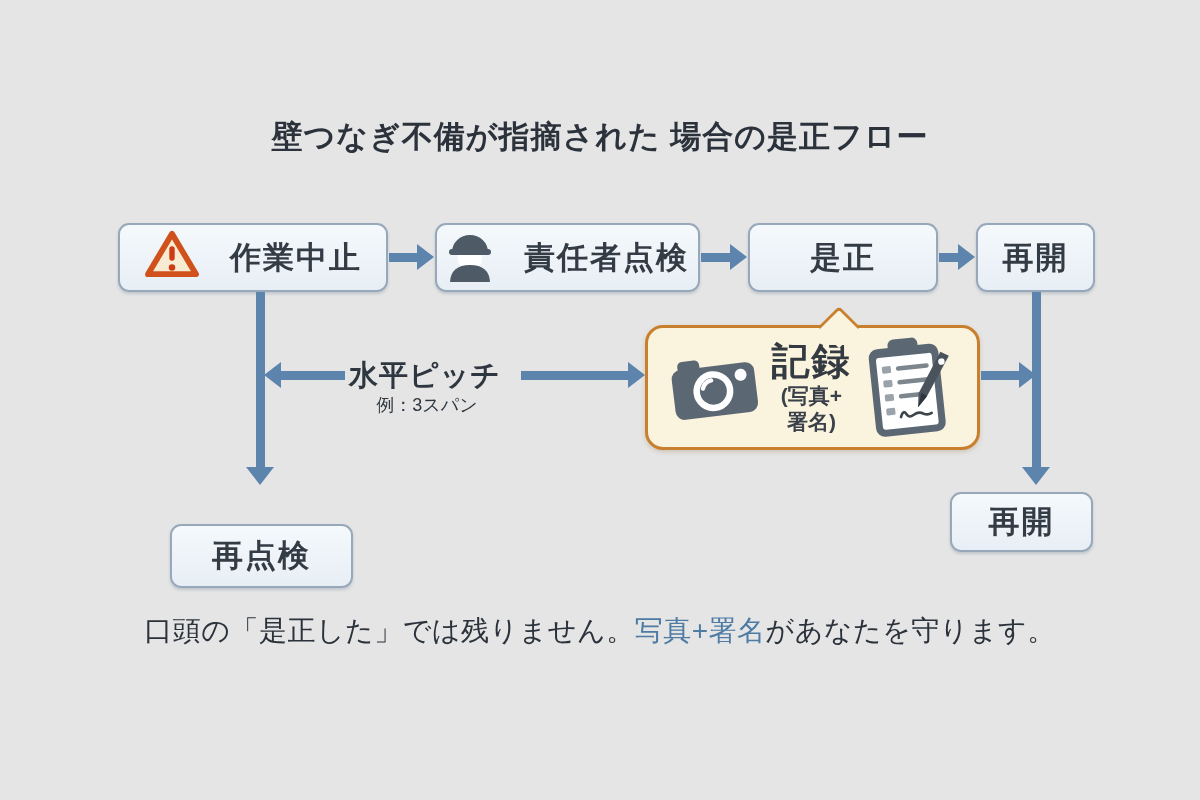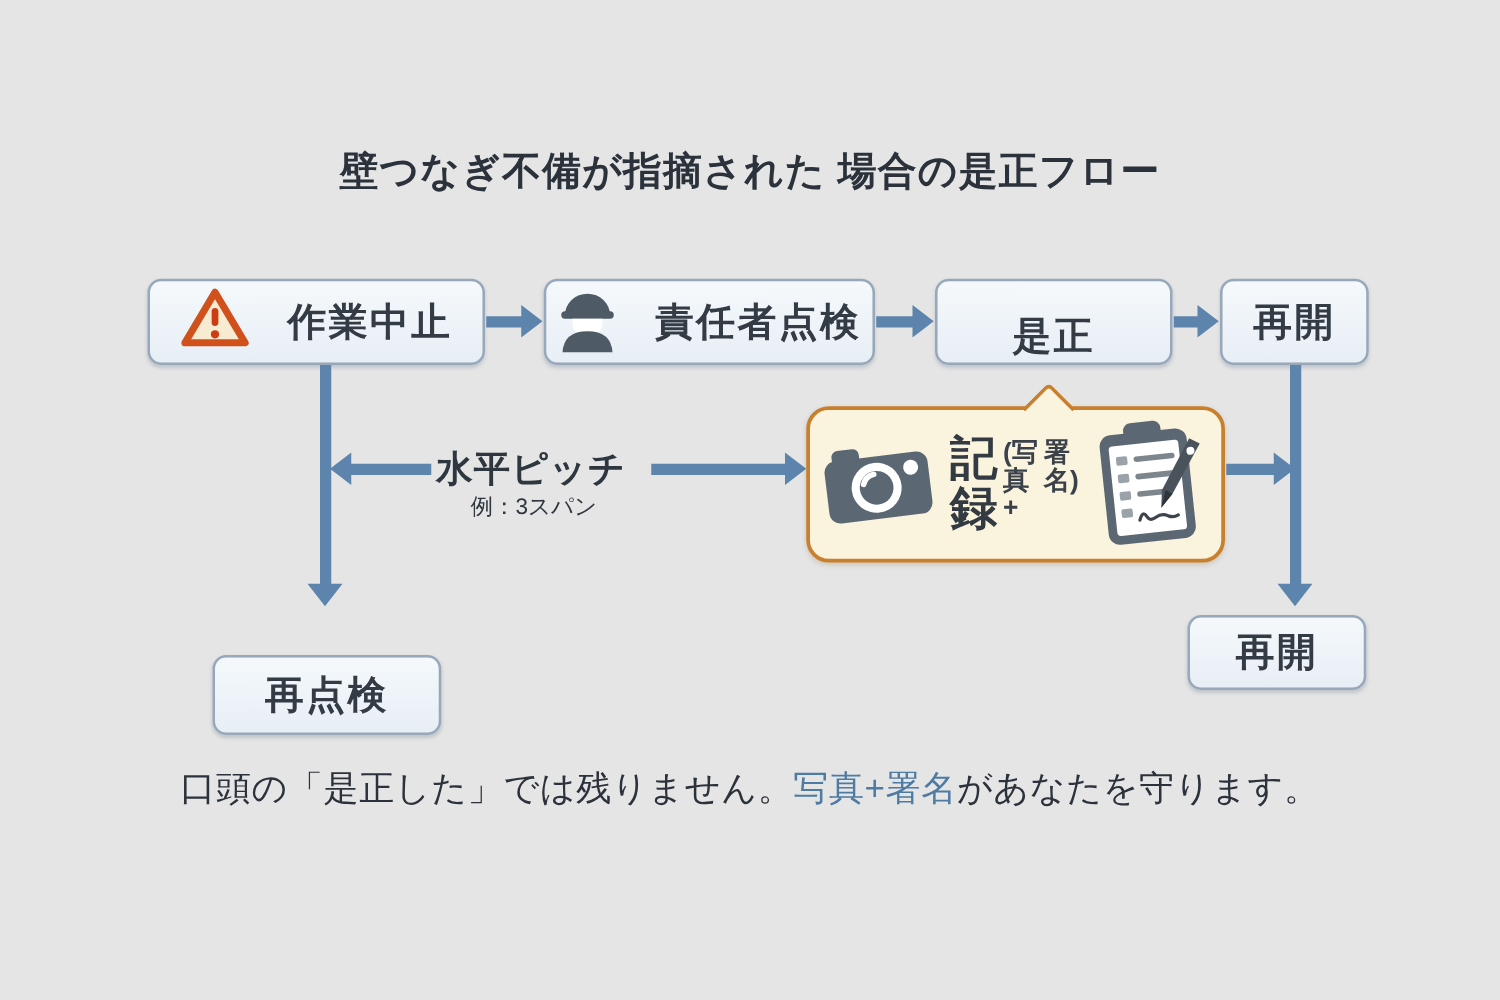--- a/index.html
+++ b/index.html
@@ -56,21 +56,21 @@
     background:var(--record-bg);border:3px solid var(--record-border);border-radius:18px;
     box-shadow:0 2px 4px rgba(140,110,60,.25);
     display:flex;align-items:center;justify-content:center;gap:12px;padding:0 10px;
   }
   .record .tail{
     position:absolute;top:-16px;left:176px;width:27px;height:27px;
     background:var(--record-bg);border-top:3px solid var(--record-border);
     border-left:3px solid var(--record-border);transform:rotate(45deg);
     border-top-left-radius:5px;
   }
-  .record-text{display:flex;align-items:flex-start;line-height:1.05;}
+  .record-text{display:flex;flex-direction:column;align-items:center;line-height:1.05;}
   .record-title{font-size:38px;font-weight:700;color:#333a42;letter-spacing:2px;}
   .record-sub{font-size:21px;font-weight:600;color:#3a414a;margin-top:4px;}
 
   .note{
     position:absolute;left:0;top:612px;width:1200px;text-align:center;
     font-size:28px;font-weight:500;color:#2b323b;letter-spacing:.5px;
   }
   .note .hl{color:#4e7ba3;}
 
   .icon-svg{flex:0 0 auto;display:block;}
@@ -98,21 +98,21 @@
       <svg width="48" height="56" viewBox="0 0 48 56">
         <path d="M6 26 a18 17 0 0 1 36 0 Z" fill="#4e5a66"></path>
         <rect x="3" y="23" width="42" height="6" rx="3" fill="#4e5a66"></rect>
         <path d="M12 29 h24 v4 a12 11 0 0 1 -24 0 Z" fill="#ffffff"></path>
         <path d="M4 56 q1 -17 20 -17 q19 0 20 17 Z" fill="#4e5a66"></path>
       </svg>
     </span>
     <span>責任者点検</span>
   </div>
 
-  <div class="box" style="left:748px;top:223px;width:190px;height:69px;align-items:flex-end;">
+  <div class="box" style="left:748px;top:223px;width:190px;height:69px;">
     <span>是正</span>
   </div>
 
   <div class="box" style="left:976px;top:223px;width:119px;height:69px;">
     <span>再開</span>
   </div>
 
   <div class="arrow-r" style="left:389px;top:244px;width:45px;">
     <span class="shaft"></span>
       <span class="head"></span>

